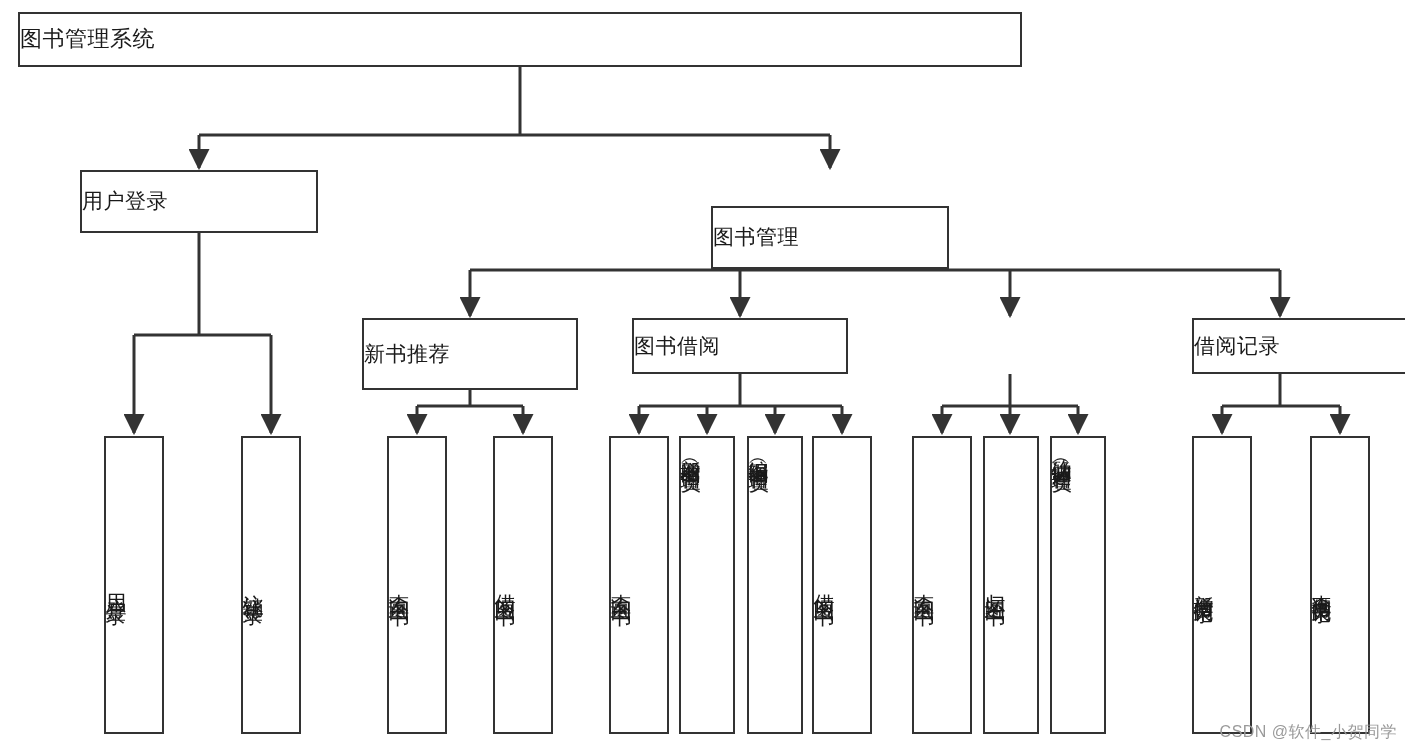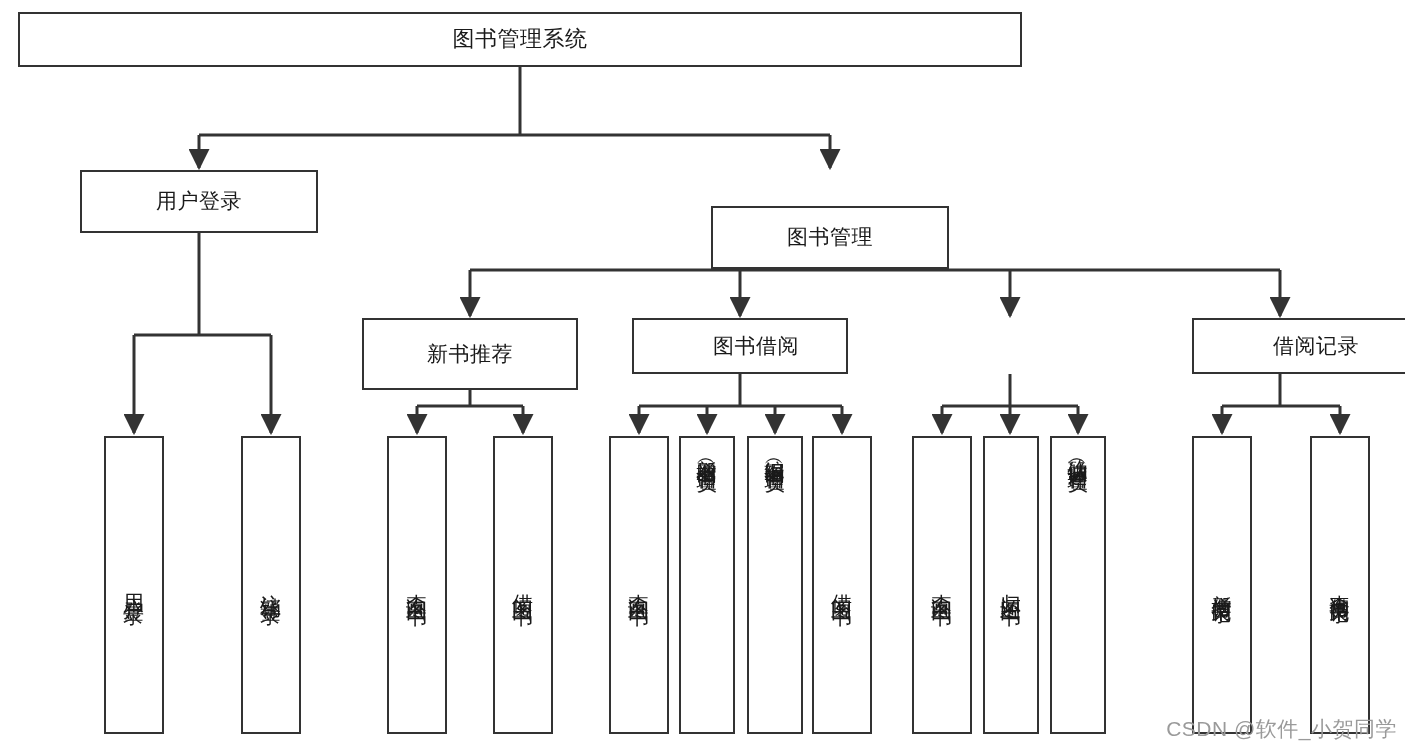--- a/index.html
+++ b/index.html
@@ -26,21 +26,20 @@
     height: 747px;
     pointer-events: none;
   }
   .node {
     position: absolute;
     box-sizing: border-box;
     background: #ffffff;
     border: 2px solid #333333;
     display: flex;
     align-items: center;
-    justify-content: center;
     color: #1a1a1a;
     z-index: 2;
   }
   .node-label {
     display: block;
     text-align: center;
     line-height: 1.28;
     white-space: pre-line;
   }
   
@@ -70,21 +69,21 @@
   }
   
   .node.vert.center {
     align-items: center;
     padding-top: 0;
   }
   #watermark {
     position: absolute;
     right: 8px;
     bottom: 4px;
-    font-size: 21px;
+    font-size: 16px;
     color: #9a9a9a;
     z-index: 5;
     letter-spacing: 0.5px;
     white-space: nowrap;
   }
 </style>
 </head>
 <body>
 
 <div id="diagram-root">
@@ -149,21 +148,21 @@
   </div>
 
   <div class="node horiz" style="left:711px; top:170px; width:238px; height:63px;margin-top:36px;">
     <span class="node-label">图书管理</span>
   </div>
 
   <div class="node horiz" style="left:362px; top:318px; width:216px; height:72px;">
     <span class="node-label">新书推荐</span>
   </div>
 
-  <div class="node horiz" style="left:632px; top:318px; width:216px; height:56px;padding-left:32px;">
+  <div class="node horiz" style="left:632px; top:318px; width:216px; height:56px;">
     <span class="node-label">图书借阅</span>
   </div>
 
 
   <div class="node horiz" style="left:1192px; top:318px; width:248px; height:56px;">
     <span class="node-label">借阅记录</span>
   </div>
 
   <div class="node vert center" style="left:104px; top:436px; width:60px; height:298px;">
     <span class="node-label">用户登录</span>

